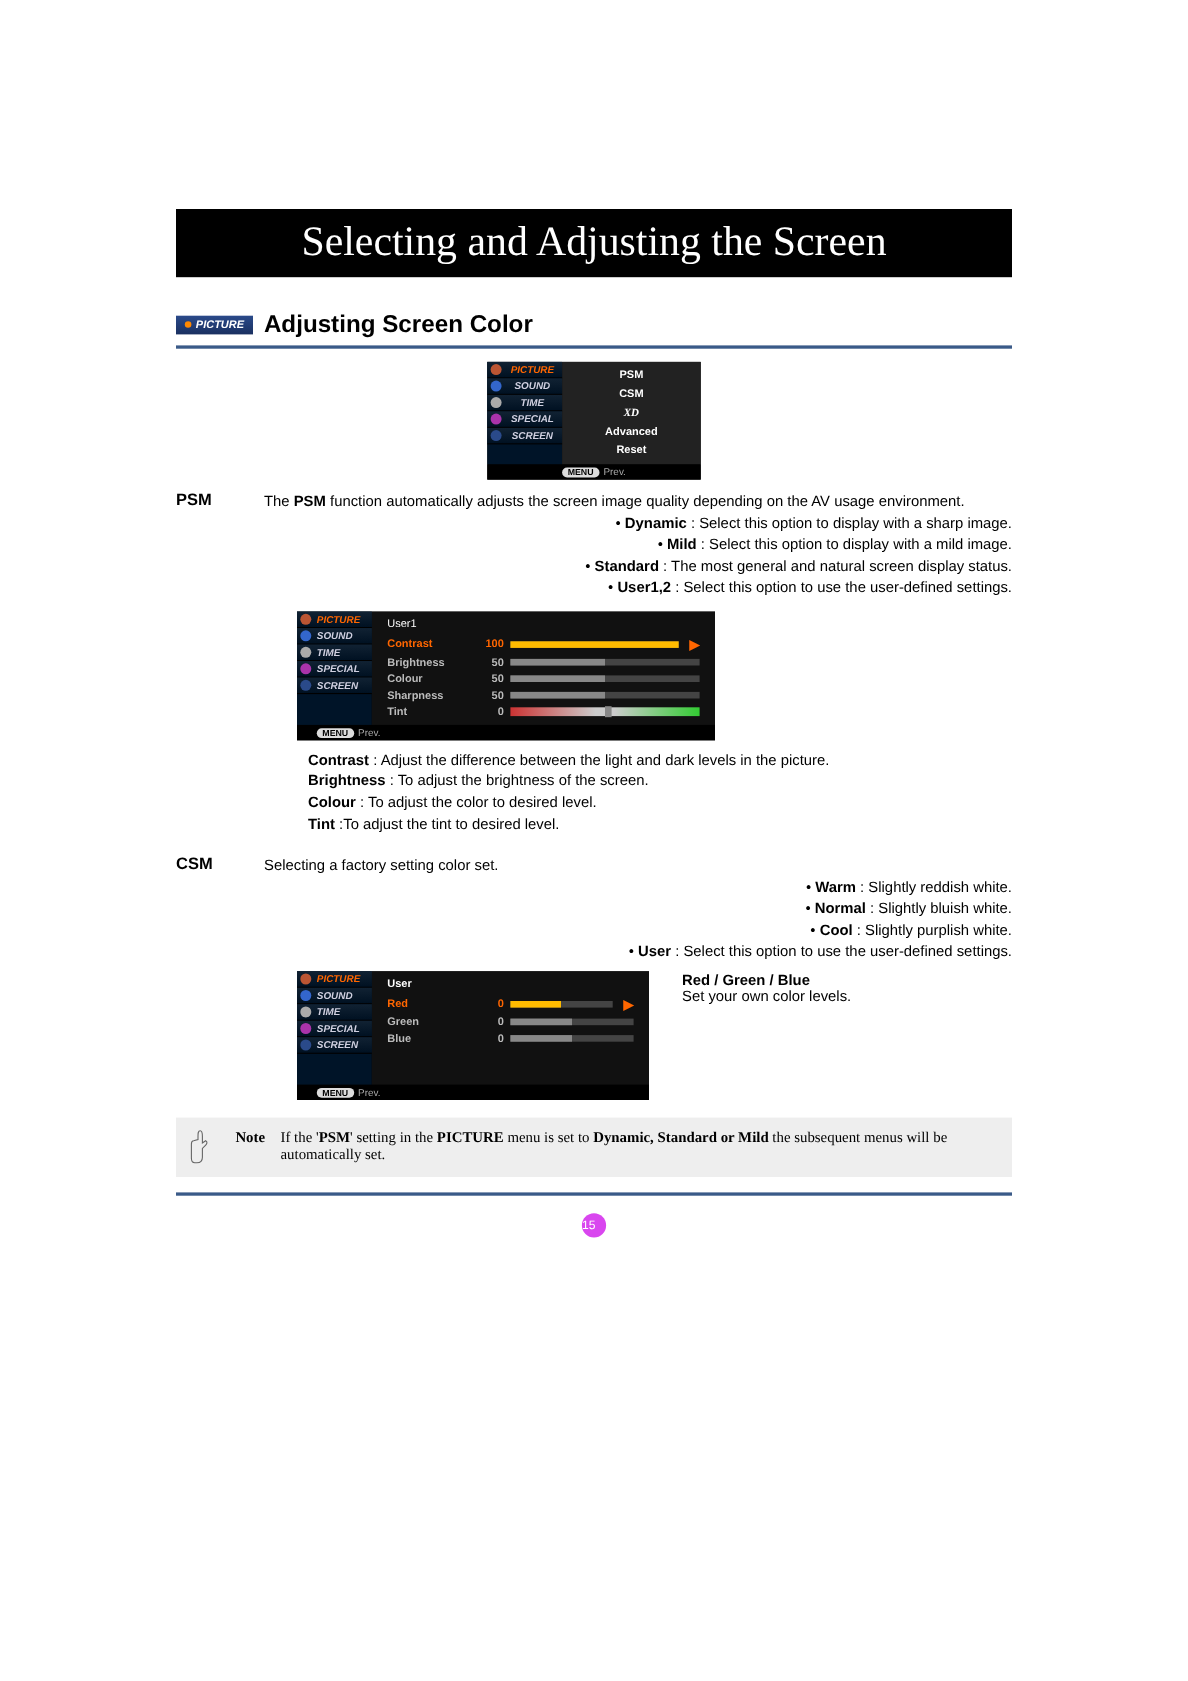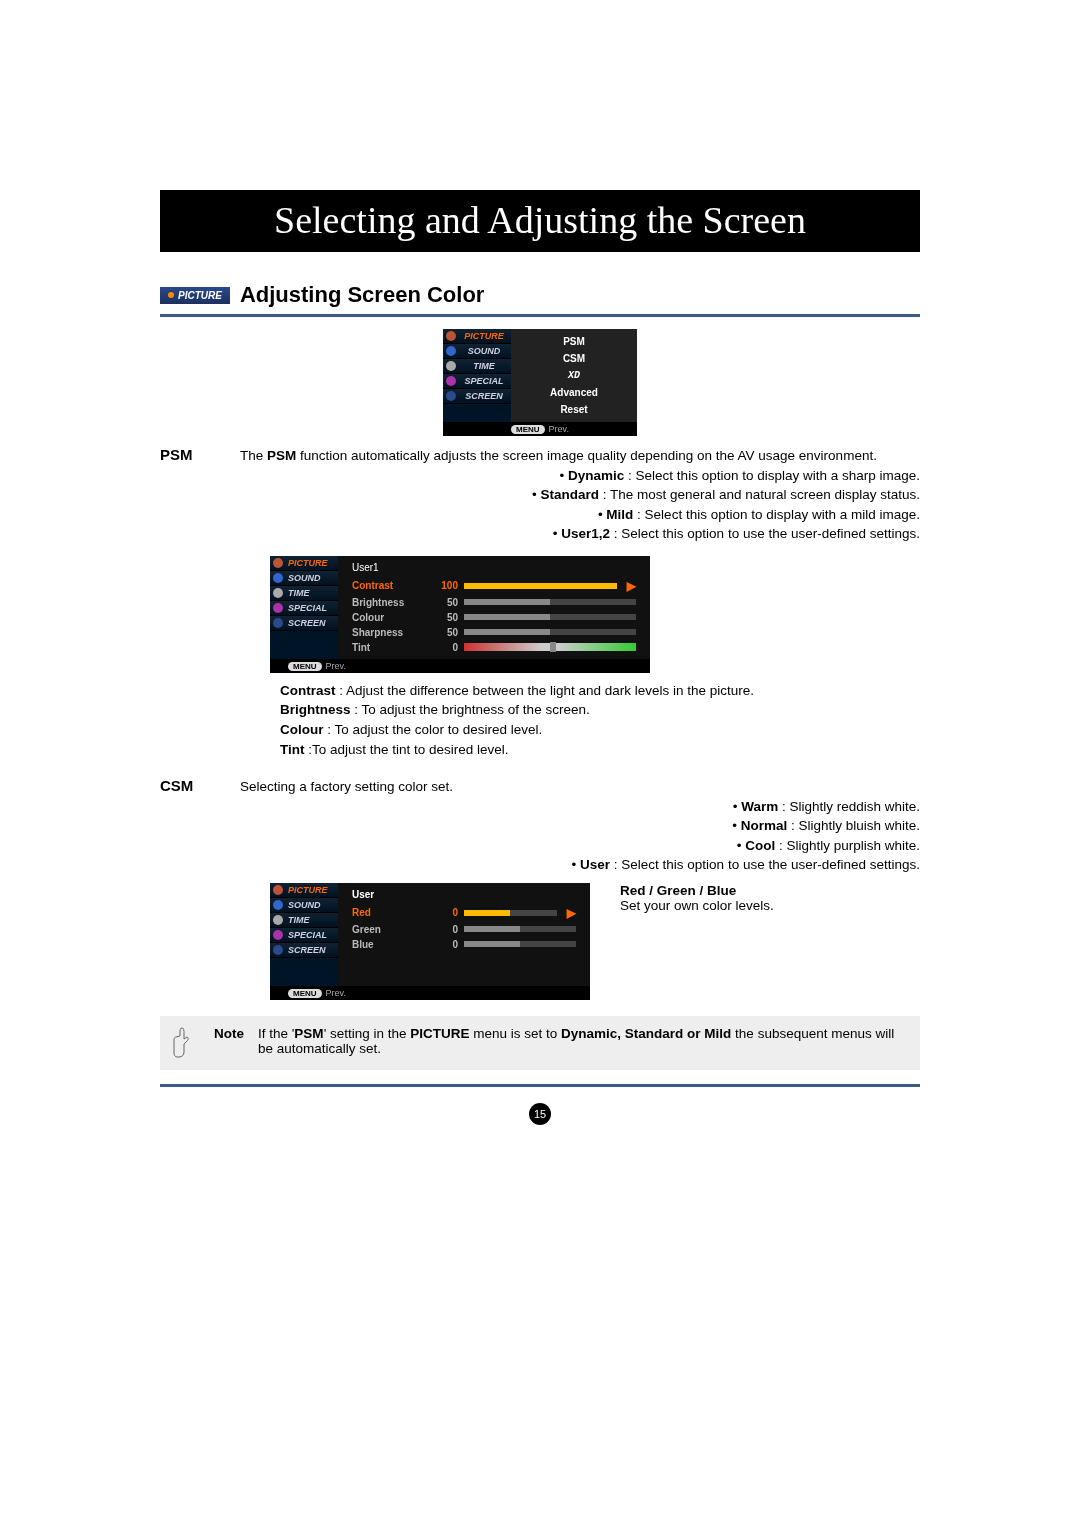--- a/index.html
+++ b/index.html
@@ -108,29 +108,29 @@
   .content-area { margin-top: 12px; }
   .row { display:flex; margin-top:10px; }
   .side-label { width:80px; font-weight:bold; font-size:15px; flex-shrink:0;}
   .body-text { flex:1; font-size:13.5px; line-height:1.45; }
   .body-text ul { margin:0; padding:0 0 0 14px;text-align:right; }
   .body-text li { list-style: none; text-indent:-10px; padding-left:10px; }
   .body-text li::before { content:"• "; }
   .sub-defs { margin:8px 0 0 38px; font-size:13.5px; line-height:1.45;}
   .note-box {
     background:#eee; padding:10px 12px; display:flex; gap:14px; margin-top:16px;
-    font-size:13.5px; align-items:flex-start;
+    font-size:13.5px; align-items:flex-start;font-family:Liberation Serif, serif;
   }
   .note-box .note-lbl { font-weight:bold; }
   .note-box .hand { width:28px; }
   .note-box .hand svg { display:block; }
   .foot-rule { height:3px; background:#3a5a88; margin-top:14px;}
   .pagenum {
-    width:22px;height:22px;line-height:22px;border-radius:50%;background:#000000;color:#fff;
-    text-align:center;font-size:11px;margin:16px auto 60px auto;
+    width:22px;height:22px;line-height:22px;border-radius:50%;background:#d946ef;color:#fff;
+    text-align:left;font-size:11px;margin:16px auto 60px auto;
   }
   .osd-wrap { display:flex; gap:30px; margin-top:8px; }
   .rgb-aside { font-size:13.5px; }
   b { font-weight:bold; }
 </style>
 </head>
 <body>
 
 <div class="page">
   <div class="banner">Selecting and Adjusting the Screen</div>
@@ -150,39 +150,39 @@
         <div class="osd-nav">
           <div class="nav-row sel"><span class="ico" style="background:#b53;"></span><span>PICTURE</span></div>
           <div class="nav-row"><span class="ico" style="background:#36c;"></span><span>SOUND</span></div>
           <div class="nav-row"><span class="ico" style="background:#aaa;"></span><span>TIME</span></div>
           <div class="nav-row"><span class="ico" style="background:#a3a;"></span><span>SPECIAL</span></div>
           <div class="nav-row"><span class="ico" style="background:#2a4a8a;"></span><span>SCREEN</span></div>
         </div>
         <div class="osd-body">
           <div>PSM</div>
           <div>CSM</div>
-          <div style="font-family:Liberation Mono, monospace;font-style:italic;">XD</div>
+          <div style="font-family:Liberation Serif, serif;font-style:italic;">XD</div>
           <div>Advanced</div>
           <div>Reset</div>
         </div>
       </div>
       <div class="osd-foot"><span class="mbtn">MENU</span><span>Prev.</span></div>
     </div>
   </div>
 
   <div class="row">
     <div class="side-label">PSM</div>
     <div class="body-text">
       <div>
         <span>The </span><b>PSM</b><span> function automatically adjusts the screen image quality depending on the AV usage environment.</span>
       </div>
       <ul>
         <li><b>Dynamic</b><span> : Select this option to display with a sharp image.</span></li>
+        <li><b>Mild</b><span> : Select this option to display with a mild image.</span></li>
         <li><b>Standard</b><span> : The most general and natural screen display status.</span></li>
-        <li><b>Mild</b><span> : Select this option to display with a mild image.</span></li>
         <li><b>User1,2</b><span> : Select this option to use the user-defined settings.</span></li>
       </ul>
     </div>
   </div>
 
   <div style="margin:12px 0 0 110px;">
     <div class="osd2">
       <div class="osd-inner">
         <div class="osd-nav">
           <div class="nav-row sel"><span class="ico" style="background:#b53;"></span><span>PICTURE</span></div>

